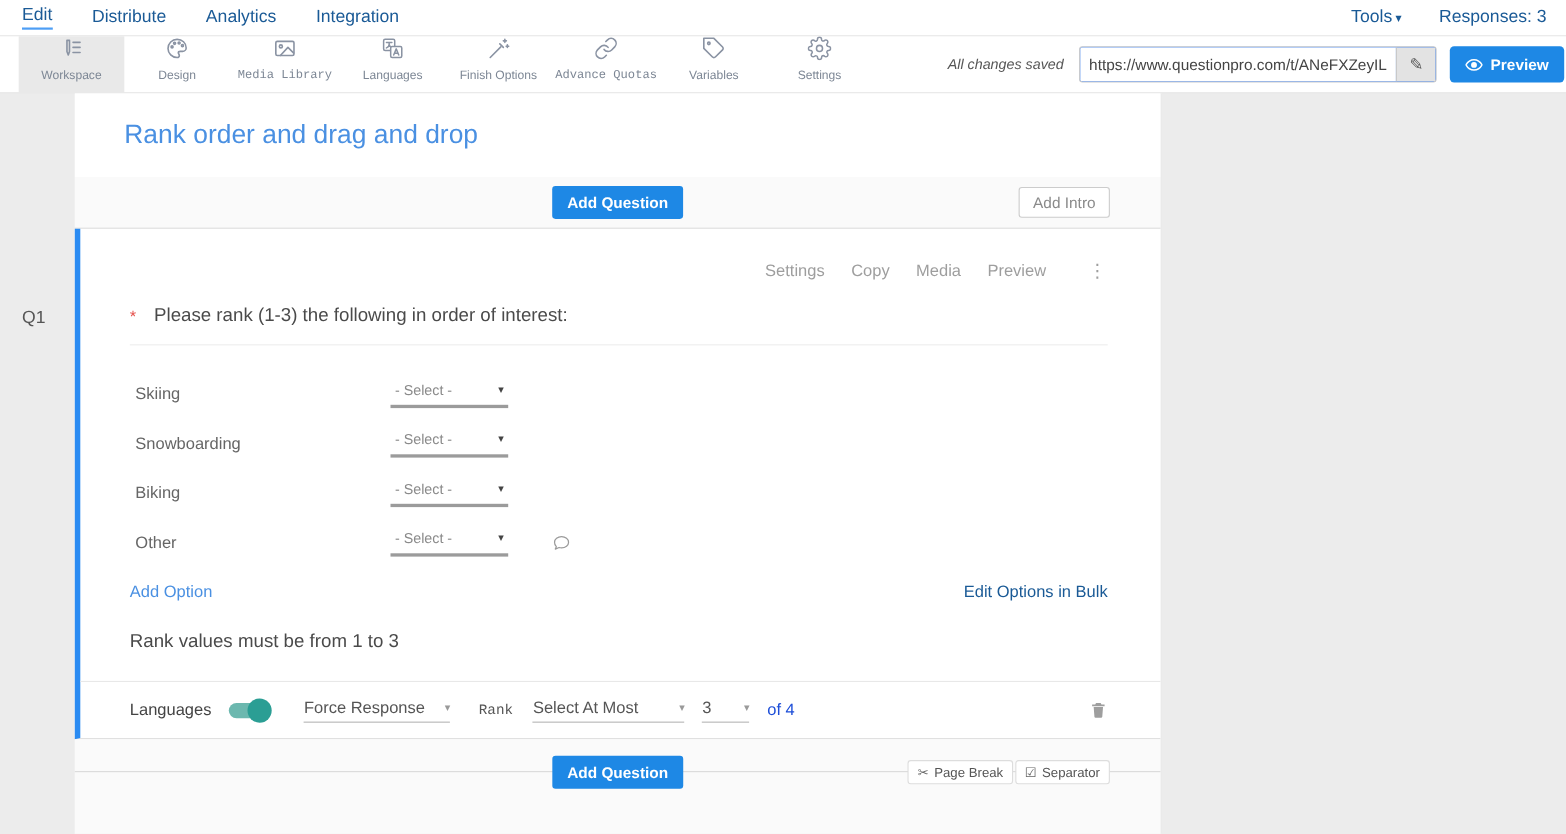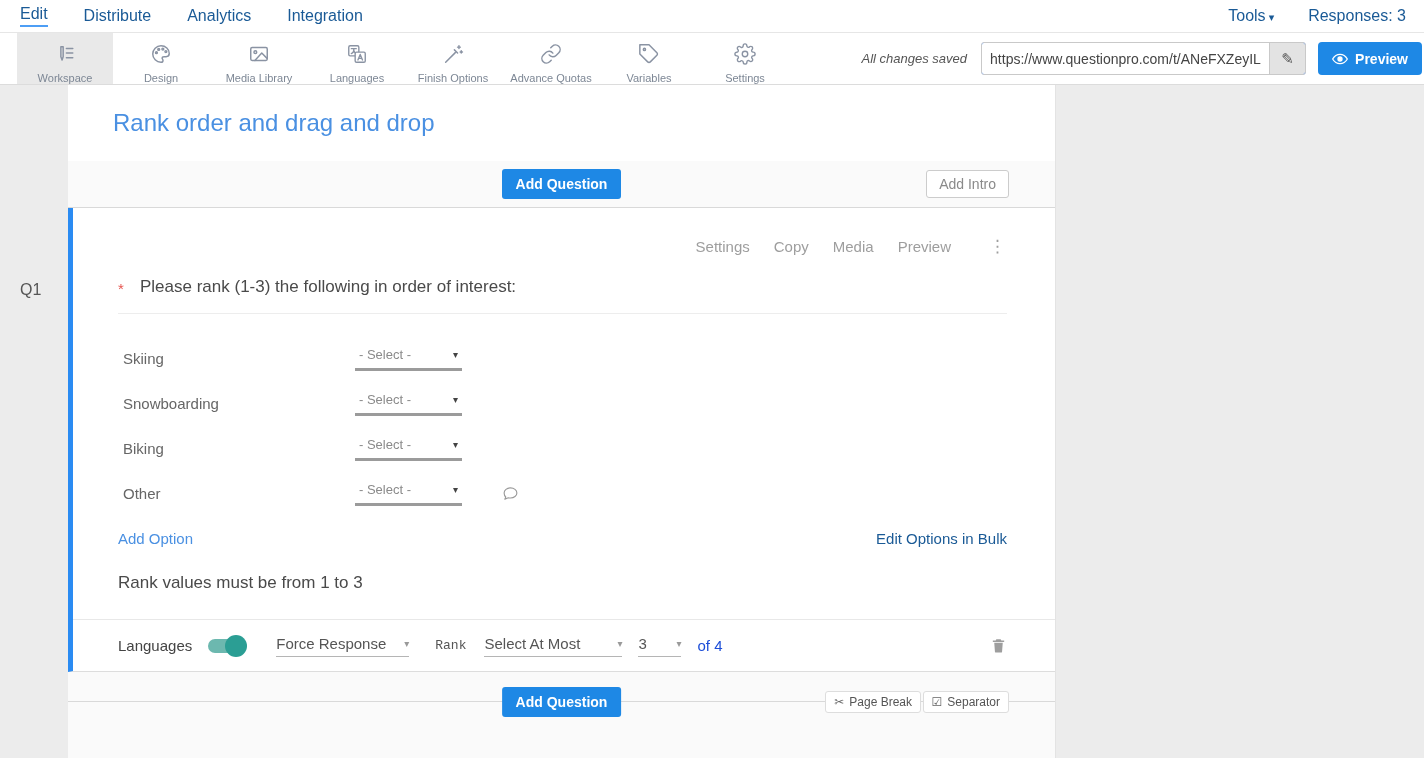--- a/index.html
+++ b/index.html
@@ -11,22 +11,22 @@
   .topnav { height:32px; background:#fff; display:flex; align-items:center; justify-content:space-between; padding:0 18px 0 20px; }
   .topnav-left { display:flex; gap:36px; align-items:center; }
   .topnav a { font-size:16px; color:#1a5a96; text-decoration:none; font-weight:500; cursor:pointer; }
   .topnav .nav-item.active { border-bottom:2px solid #4d9ef5; padding-bottom:2px; }
   .topnav-right { display:flex; gap:34px; align-items:center; font-size:15px; color:#1a5a96; }
   .caret { font-size:11px; color:#1a5a96; margin-left:3px; }
 
   
   .toolbar { height:53px; background:#fff; border-top:1px solid #e6e6e6; border-bottom:1px solid #dcdcdc; display:flex; align-items:stretch; padding-left:17px; }
   .tb-tabs { display:flex; align-items:stretch; }
-  .tb-item { width:96px; display:flex; flex-direction:column; align-items:center; justify-content:flex-end; gap:3px; color:#8a93a3; cursor:pointer; }
-  .tb-item.wide { width:100px; }
+  .tb-item { width:96px; display:flex; flex-direction:column; align-items:center; justify-content:flex-start; gap:3px; color:#8a93a3; cursor:pointer; }
+  .tb-item.wide { width:100px;font-family:Liberation Mono, monospace; }
   .tb-item.active { background:#e9e9e9; }
   .tb-item svg { width:22px; height:22px; }
   .tb-label { font-size:11px; color:#7d8795; white-space:nowrap; }
   .tb-right { margin-left:auto; display:flex; align-items:center; gap:12px; padding-right:2px; }
   .saved-status { font-style:italic; font-size:13px; color:#555; margin-right:2px; }
   .url-wrap { display:flex; align-items:stretch; border:1px solid #c9c9c9; border-radius:3px; overflow:hidden; height:33px; width:325px; background:#3b82f6; }
   .url-input { border:none; outline:none; flex:1; font-size:14px; color:#444; padding:0 8px; font-family:"Liberation Sans",sans-serif; background:#fff; }
   .url-edit-btn { width:36px; background:#e3e3e3; border:none; border-left:1px solid #c9c9c9; color:#555; font-size:15px; cursor:pointer; }
   .preview-btn { height:33px; background:#1e88e5; border:none; border-radius:4px; color:#fff; font-size:14px; font-weight:700; padding:0 14px; display:flex; align-items:center; gap:7px; cursor:pointer; }
   .preview-btn svg { width:16px; height:16px; }

